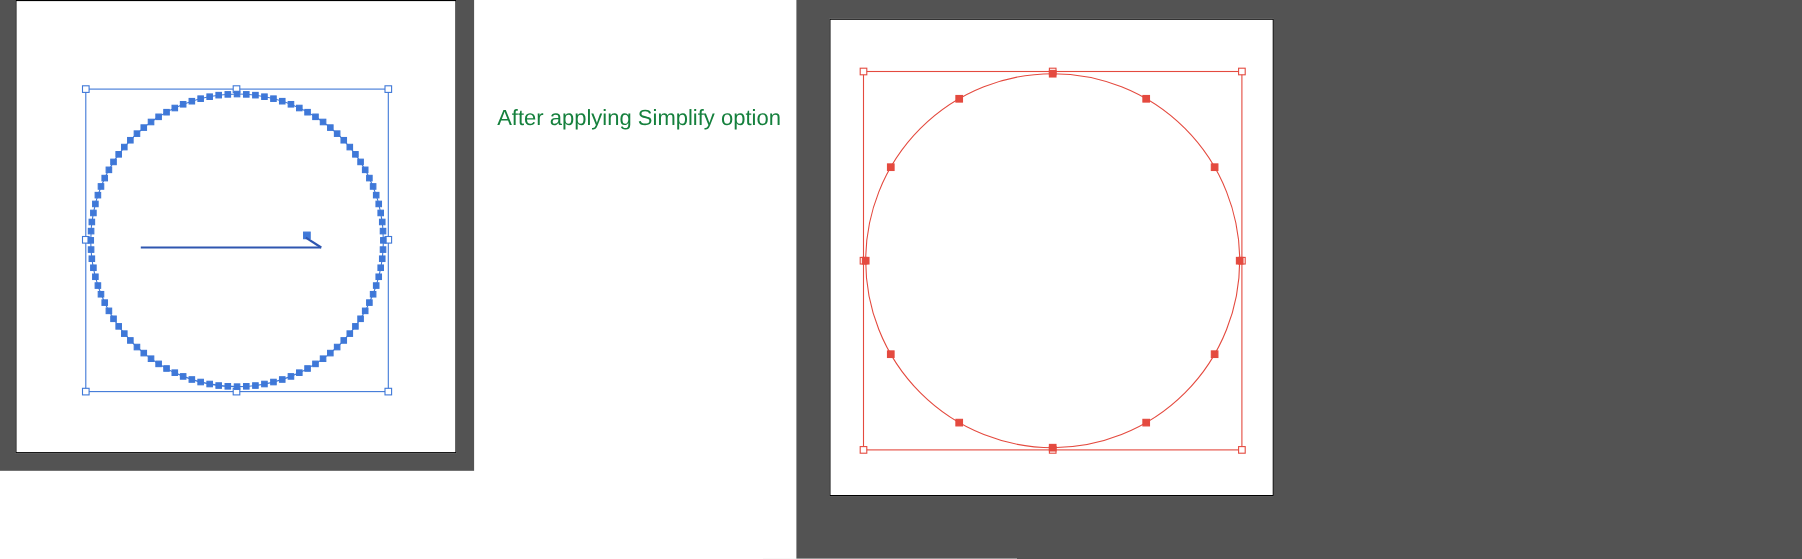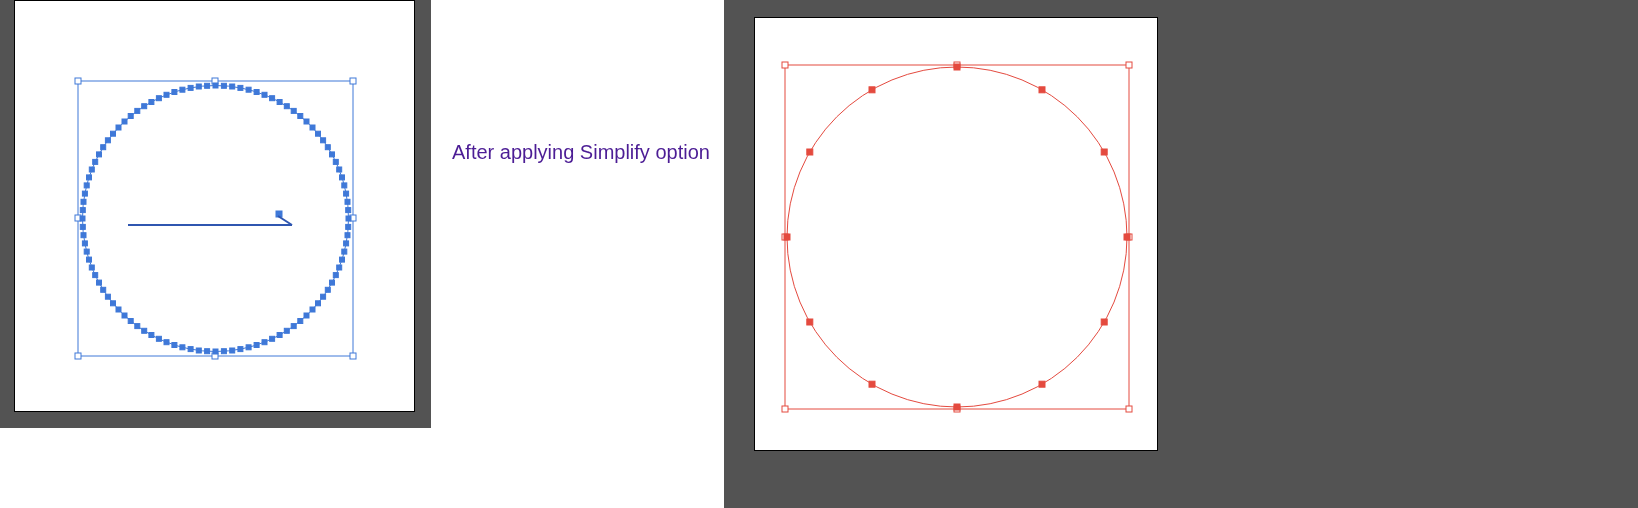--- a/index.html
+++ b/index.html
@@ -54,22 +54,21 @@
     stroke: #3f78d8;
   }
   
   .caption {
     position: absolute;
     left: 452px;
     top: 95px;
     width: 260px;
     font-size: 20px;
     line-height: 1.35;
-    color: #4c1d95;
-    margin-top: 44px;
+    color: #15803d;
   }
   
   .right-workspace {
     position: absolute;
     left: 724px;
     top: 0;
     width: 914px;
     height: 508px;
     background: #535353;
   }

